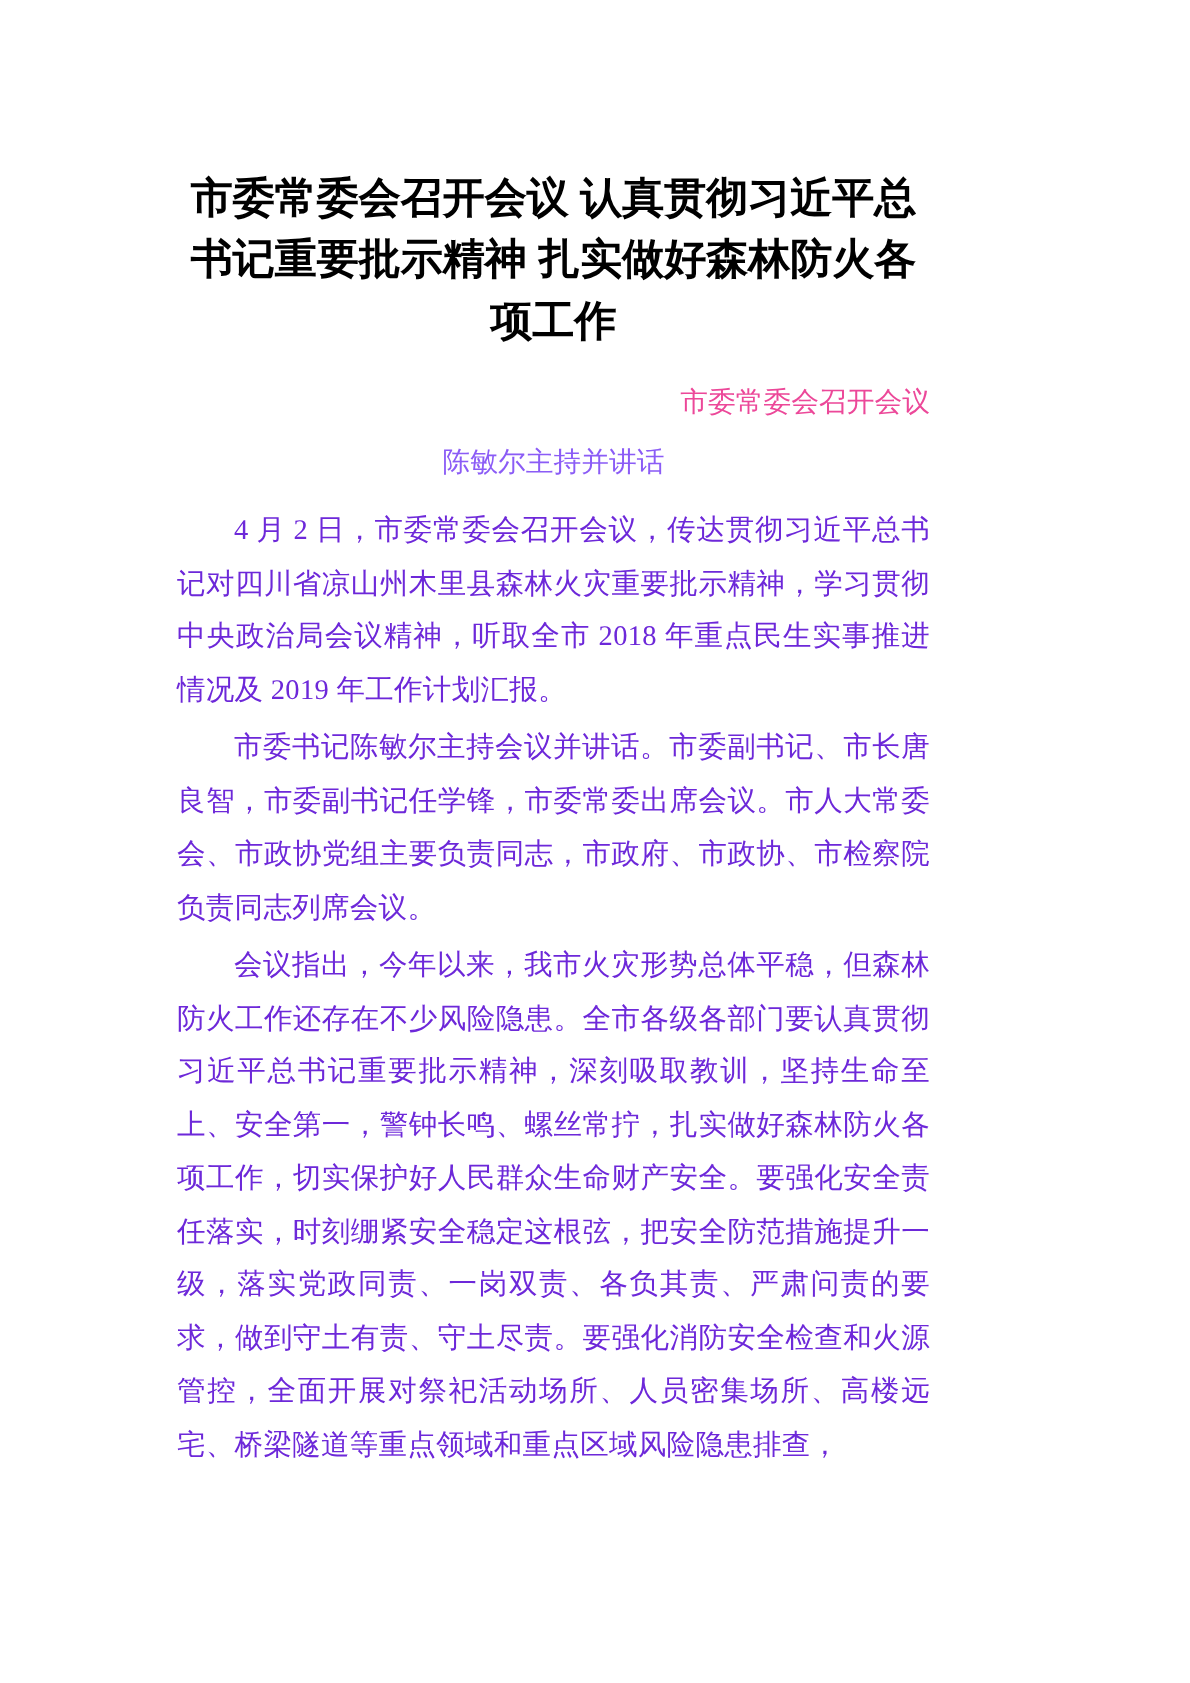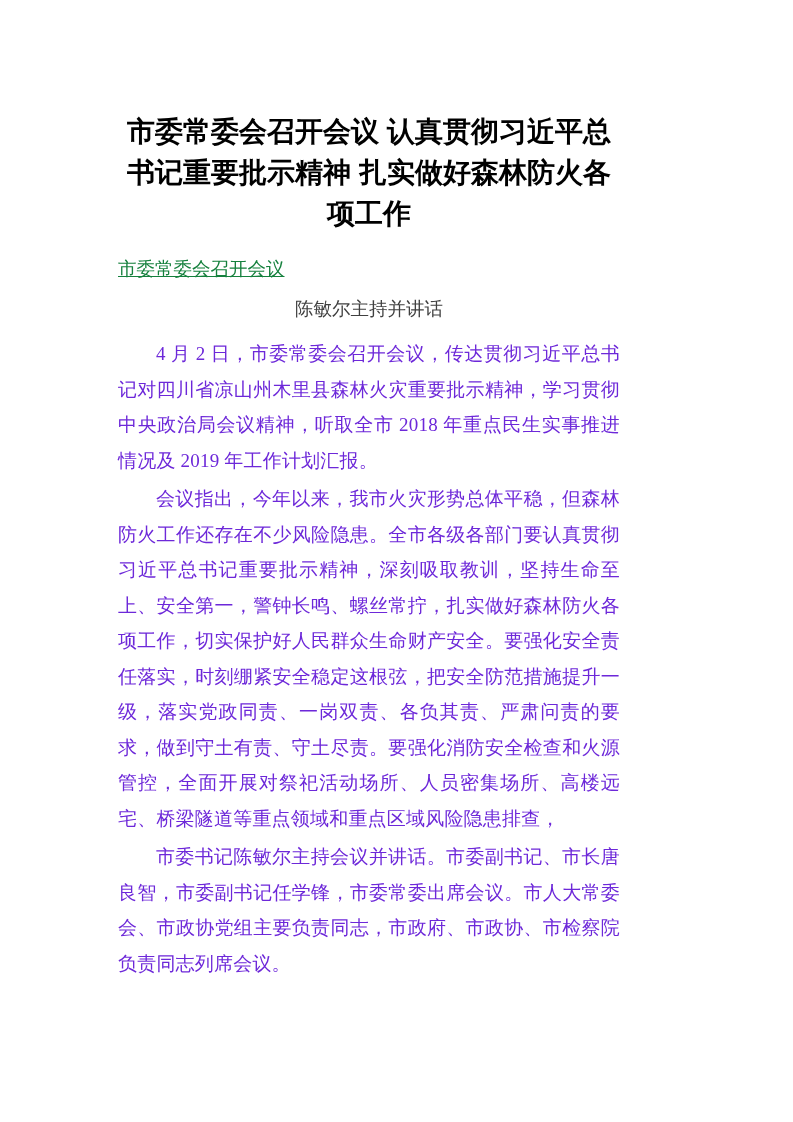--- a/index.html
+++ b/index.html
@@ -29,35 +29,34 @@
     line-height: 41px;
     text-align: center;
     letter-spacing: 0px;
     margin: 0 0 18px 0;
     color: #000;
   }
   .subtitle-line {
     font-family: "Liberation Serif", "DejaVu Serif", serif;
     font-size: 18.5px;
     line-height: 34px;
-    text-align: left;
+    text-align: right;
     margin: 0;
-    color: #15803d;
-    text-decoration: underline;
+    color: #ec4899;
   }
   .subtitle-block {
     margin-bottom: 4px;
   }
   .speaker-line {
     font-family: "Liberation Serif", "DejaVu Serif", serif;
     font-size: 18.5px;
     line-height: 34px;
     text-align: center;
     margin: 6px 0 10px 0;
-    color: #404040;
+    color: #8b5cf6;
   }
   .body-par {
     font-family: "Liberation Serif", "DejaVu Serif", serif;
     font-size: 19px;
     line-height: 35.5px;
     text-align: justify;
     text-justify: inter-ideograph;
     text-indent: 2em;
     margin: 0 0 3px 0;
     color: #6d28d9;
@@ -71,16 +70,16 @@
 
   <h1 class="doc-title">市委常委会召开会议 认真贯彻习近平总书记重要批示精神 扎实做好森林防火各项工作</h1>
 
   <div class="subtitle-block">
     <p class="subtitle-line">市委常委会召开会议</p>
   </div>
 
   <p class="speaker-line">陈敏尔主持并讲话</p>
 
   <p class="body-par">4 月 2 日，市委常委会召开会议，传达贯彻习近平总书记对四川省凉山州木里县森林火灾重要批示精神，学习贯彻中央政治局会议精神，听取全市 2018 年重点民生实事推进情况及 2019 年工作计划汇报。</p>
+  <p class="body-par">市委书记陈敏尔主持会议并讲话。市委副书记、市长唐良智，市委副书记任学锋，市委常委出席会议。市人大常委会、市政协党组主要负责同志，市政府、市政协、市检察院负责同志列席会议。</p>
   <p class="body-par">会议指出，今年以来，我市火灾形势总体平稳，但森林防火工作还存在不少风险隐患。全市各级各部门要认真贯彻习近平总书记重要批示精神，深刻吸取教训，坚持生命至上、安全第一，警钟长鸣、螺丝常拧，扎实做好森林防火各项工作，切实保护好人民群众生命财产安全。要强化安全责任落实，时刻绷紧安全稳定这根弦，把安全防范措施提升一级，落实党政同责、一岗双责、各负其责、严肃问责的要求，做到守土有责、守土尽责。要强化消防安全检查和火源管控，全面开展对祭祀活动场所、人员密集场所、高楼远宅、桥梁隧道等重点领域和重点区域风险隐患排查，</p>
-  <p class="body-par">市委书记陈敏尔主持会议并讲话。市委副书记、市长唐良智，市委副书记任学锋，市委常委出席会议。市人大常委会、市政协党组主要负责同志，市政府、市政协、市检察院负责同志列席会议。</p>
 
 </div>
 
 </body></html>

